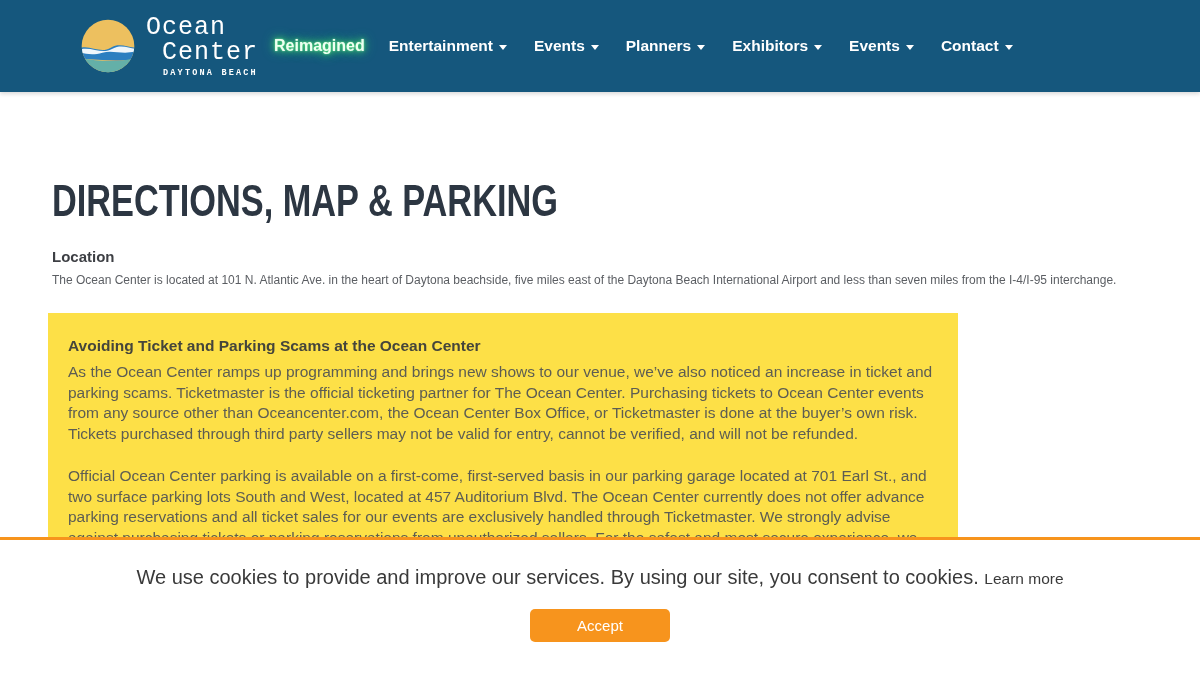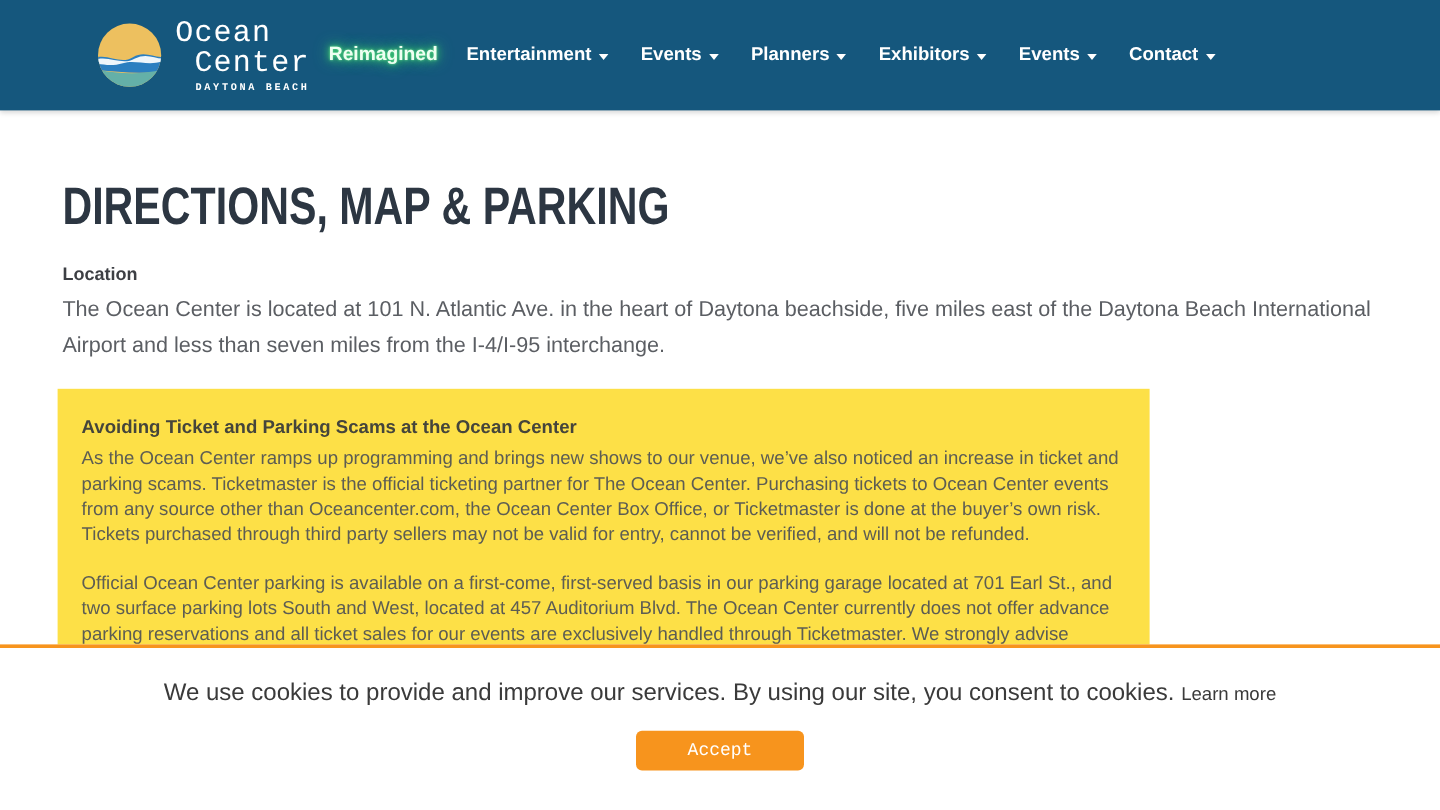--- a/index.html
+++ b/index.html
@@ -62,21 +62,21 @@
     color: #ffffff;
     font-family: "Liberation Sans", sans-serif;
     font-size: 15.5px;
     font-weight: 700;
     padding: 10px 22px;
     cursor: pointer;
     white-space: nowrap;
   }
 
   
-  .main { padding: 56px 48px 0 48px; }
+  .main { padding: 56px 48px 0 48px; margin-top: 28px; }
   .page-title {
     color: #2c3642;
     font-size: 44px;
     font-weight: 700;
     letter-spacing: 0px;
     display: inline-block;
     transform: scaleX(0.78);
     transform-origin: left center;
     white-space: nowrap;
     margin-left: 4px;
@@ -84,21 +84,21 @@
   .location-heading {
     margin-top: 22px;
     margin-left: 4px;
     font-size: 15px;
     font-weight: 700;
     color: #3d3f44;
   }
   .location-text {
     margin-top: 6px;
     margin-left: 4px;
-    font-size: 18px;
+    font-size: 12px;
     color: #5b5e63;
     line-height: 1.65;
     max-width: 1095px;
   }
 
   
   .alert-box {
     margin-top: 22px;
     background: #fde047;
     padding: 24px 20px 26px 20px;
@@ -139,21 +139,21 @@
     cursor: pointer;
     display: inline;
   }
   .accept-button {
     display: block;
     margin: 20px auto 0 auto;
     background: #f7941d;
     color: #ffffff;
     border: none;
     border-radius: 5px;
-    font-family: Liberation Mono, monospace;
+    font-family: Liberation Sans, sans-serif;
     font-size: 15px;
     padding: 8px 0;
     width: 140px;
     cursor: pointer;
   }
 </style>
 </head>
 <body>
 
 <div class="header">

